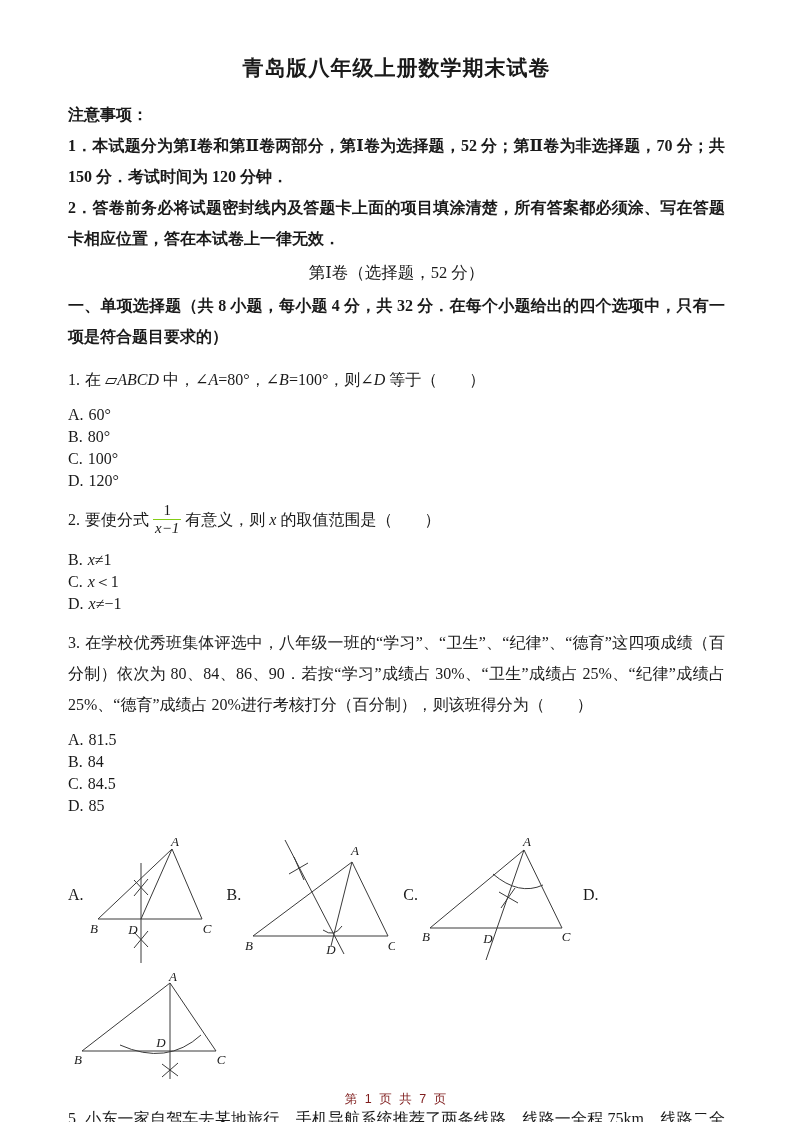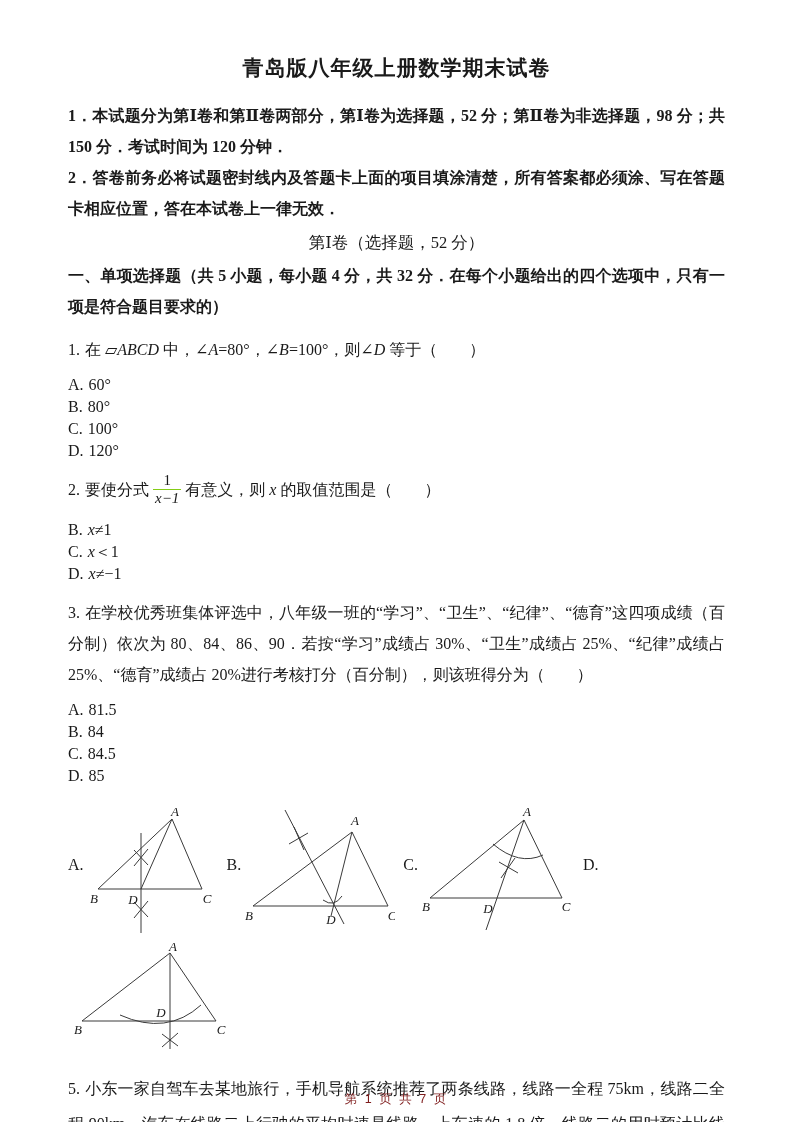--- a/index.html
+++ b/index.html
@@ -96,25 +96,26 @@
     letter-spacing: 2px;
   }
 </style>
 </head>
 <body>
 
 <div class="page">
 
   <h1 class="title">青岛版八年级上册数学期末试卷</h1>
 
-  <p class="para bold">1．本试题分为第Ⅰ卷和第Ⅱ卷两部分，第Ⅰ卷为选择题，52 分；第Ⅱ卷为非选择题，98 分；共 150 分．考试时间为 120 分钟．</p>
+  <p class="notice-heading bold">注意事项：</p>
+  <p class="para bold">1．本试题分为第Ⅰ卷和第Ⅱ卷两部分，第Ⅰ卷为选择题，52 分；第Ⅱ卷为非选择题，70 分；共 150 分．考试时间为 120 分钟．</p>
   <p class="para bold">2．答卷前务必将试题密封线内及答题卡上面的项目填涂清楚，所有答案都必须涂、写在答题卡相应位置，答在本试卷上一律无效．</p>
 
   <h2 class="section-heading">第Ⅰ卷（选择题，52 分）</h2>
-  <p class="para bold">一、单项选择题（共 5 小题，每小题 4 分，共 32 分．在每个小题给出的四个选项中，只有一项是符合题目要求的）</p>
+  <p class="para bold">一、单项选择题（共 8 小题，每小题 4 分，共 32 分．在每个小题给出的四个选项中，只有一项是符合题目要求的）</p>
 
   <div class="question">
     <p class="stem"><span class="qnum">1.</span><span><span>在 </span><span>▱</span><span class="mi">ABCD</span><span> 中，∠</span><span class="mi">A</span><span>=80°，∠</span><span class="mi">B</span><span>=100°，则∠</span><span class="mi">D</span><span> 等于（　　）</span></span></p>
     <div class="options">
       <span class="opt"><span class="olabel">A.</span><span><span>60°</span></span></span>
       <span class="opt"><span class="olabel">B.</span><span><span>80°</span></span></span>
       <span class="opt"><span class="olabel">C.</span><span><span>100°</span></span></span>
       <span class="opt"><span class="olabel">D.</span><span><span>120°</span></span></span>
     </div>
   </div>

